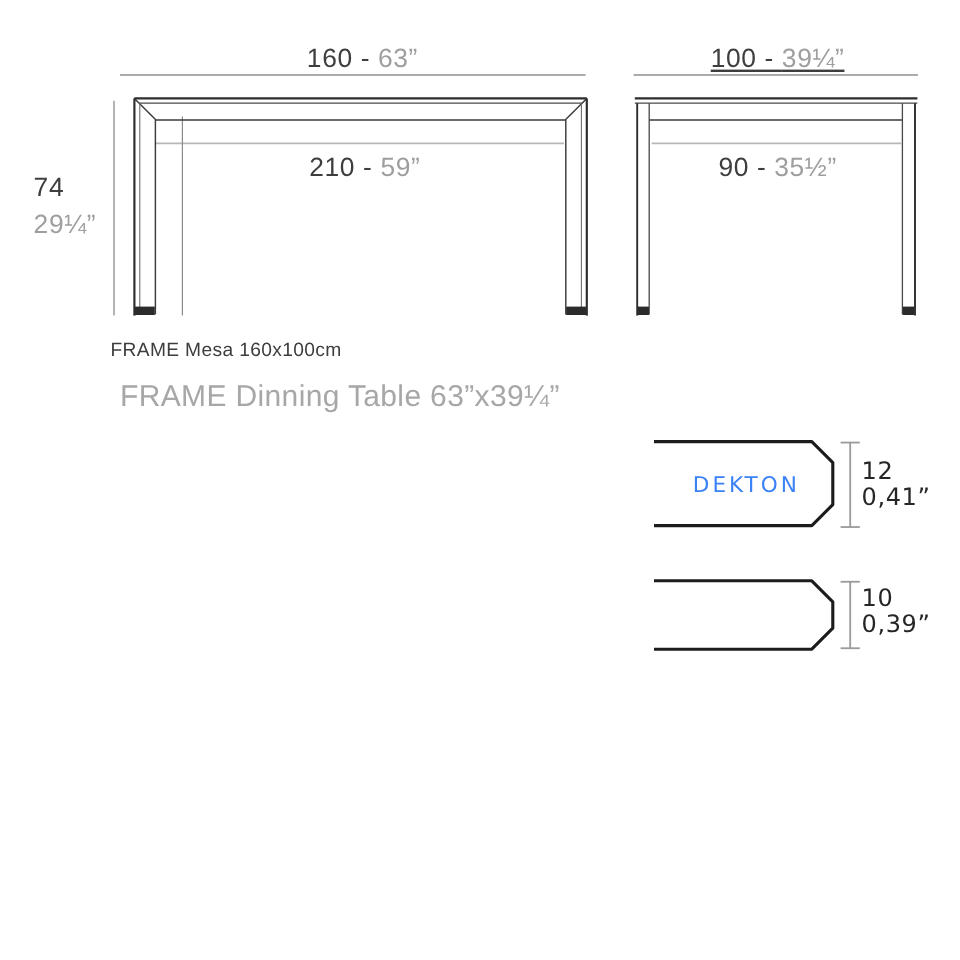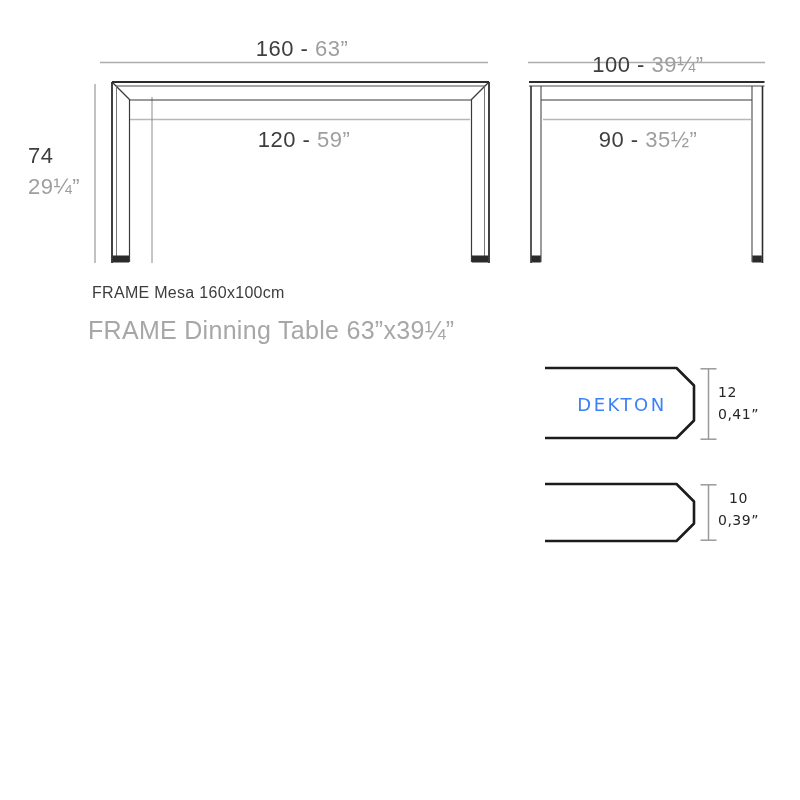--- a/index.html
+++ b/index.html
@@ -12,21 +12,21 @@
   .dim{font-size:22px;font-weight:300;letter-spacing:.5px;color:#3e3e3e;}
   .dim .in{color:#9e9e9e;}
   .dim-stack{line-height:31px;}
   .dim-stack .cm{display:block;color:#3e3e3e;}
   .dim-stack .in{display:block;color:#9e9e9e;}
   .center{text-align:center;}
   .title-line1{font-size:16px;font-weight:300;letter-spacing:.3px;color:#3d3d3d;}
   .title-line2{font-size:25px;font-weight:300;letter-spacing:.3px;color:#a7a7a7;}
   .badge-label{font-family:"DejaVu Sans",sans-serif;font-size:18px;font-weight:400;
     letter-spacing:2.5px;color:#3b82f6;}
-  .thickness{font-family:"DejaVu Sans",sans-serif;font-size:14px;font-weight:400;
+  .thickness{font-family:"DejaVu Sans",sans-serif;font-size:20px;font-weight:400;
     color:#262626;line-height:22px;letter-spacing:.5px;}
   .thickness span{display:block;}
 </style>
 </head>
 <body>
 
 <div class="canvas">
 
   <svg width="800" height="800" viewBox="0 0 800 800">
 
@@ -89,44 +89,44 @@
       <line x1="708.5" y1="484.8" x2="708.5" y2="540.2" stroke="#9a9a9a" stroke-width="1.5"></line>
       <line x1="700.5" y1="540.2" x2="716.5" y2="540.2" stroke="#9a9a9a" stroke-width="1.5"></line>
     </g>
   </svg>
 
   <div class="label dim center" style="left:152px;top:36px;width:300px;">
     <span class="cm">160 - </span><span class="in">63”</span>
   </div>
 
   <div class="label dim center" style="left:154px;top:127px;width:300px;">
-    <span class="cm">120 - </span><span class="in">59”</span>
+    <span class="cm">210 - </span><span class="in">59”</span>
   </div>
 
   <div class="label dim dim-stack" style="left:28px;top:140px;width:72px;">
     <span class="cm">74</span>
     <span class="in">29¼”</span>
   </div>
 
 
-  <div class="label dim center" style="left:498px;top:52px;width:300px;">
+  <div class="label dim center" style="left:498px;top:36px;width:300px;text-decoration:underline;">
     <span class="cm">100 - </span><span class="in">39¼”</span>
   </div>
 
   <div class="label dim center" style="left:498px;top:127px;width:300px;">
     <span class="cm">90 - </span><span class="in">35½”</span>
   </div>
 
   <div class="label title-line1" style="left:92px;top:284px;">FRAME Mesa 160x100cm</div>
-  <div class="label title-line2" style="left:88px;top:316px;">FRAME Dinning Table 63”x39¼”</div>
+  <div class="label title-line2" style="left:100px;top:316px;">FRAME Dinning Table 63”x39¼”</div>
 
   <div class="label badge-label center" style="left:548px;top:394px;width:148px;">DEKTON</div>
   <div class="label thickness" style="left:718px;top:381px;">
     <span>12</span>
     <span>0,41”</span>
   </div>
 
-  <div class="label thickness" style="left:718px;top:487px;text-align:center;">
+  <div class="label thickness" style="left:718px;top:487px;">
     <span>10</span>
     <span>0,39”</span>
   </div>
 
 </div>
 
 </body></html>

